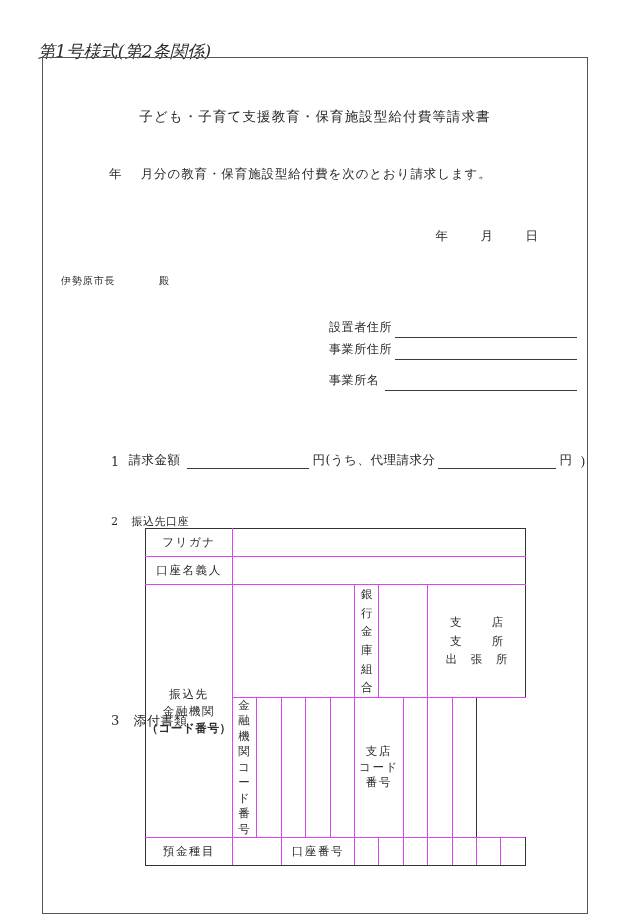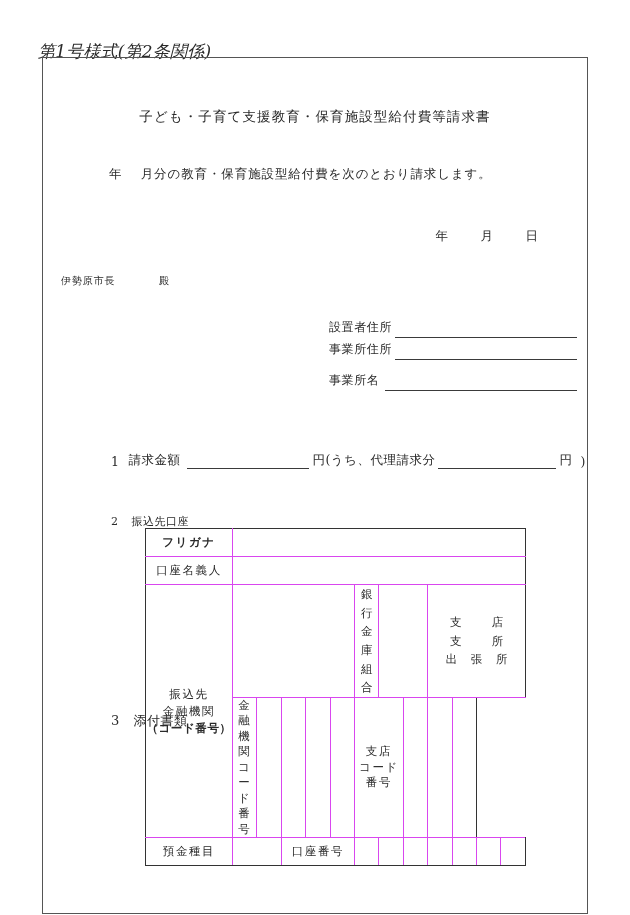--- a/index.html
+++ b/index.html
@@ -154,21 +154,21 @@
   .bank-table td {
     border: 1px solid #d946ef;
     padding: 0;
     height: 27px;
     text-align: center;
     vertical-align: middle;
     letter-spacing: 1.6px;
   }
   .bank-table .outer-l { border-left: 1.6px solid #333; }
   .bank-table .outer-r { border-right: 1.6px solid #333; }
-  .bank-table .outer-t { border-top: 1.6px solid #333; font-weight: bold; }
+  .bank-table .outer-t { border-top: 1.6px solid #333; }
   .bank-table .outer-b { border-bottom: 1.6px solid #333; }
 
   .rowhead {
     width: 86px;
     letter-spacing: 2.2px;
   }
   .rowhead .ml {
     display: block;
     line-height: 1.45;
     letter-spacing: 1.6px;

